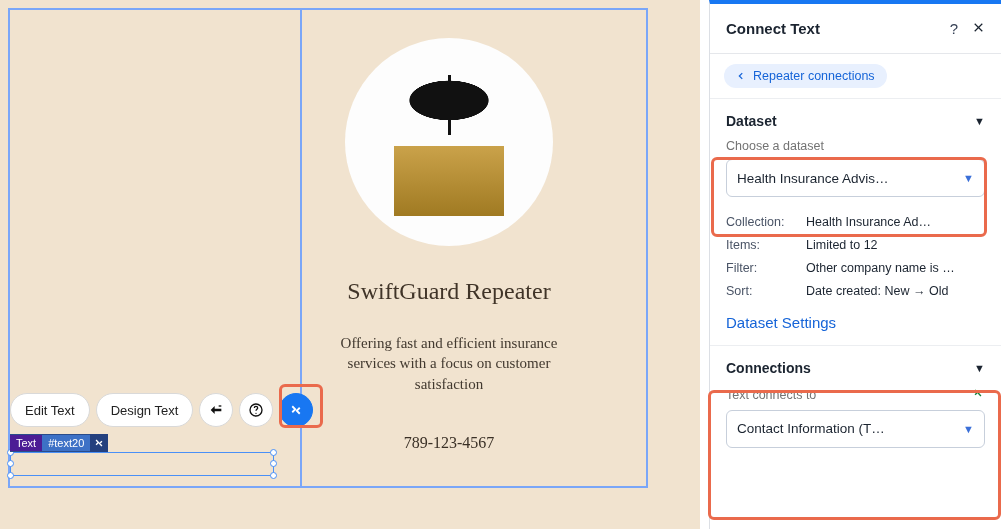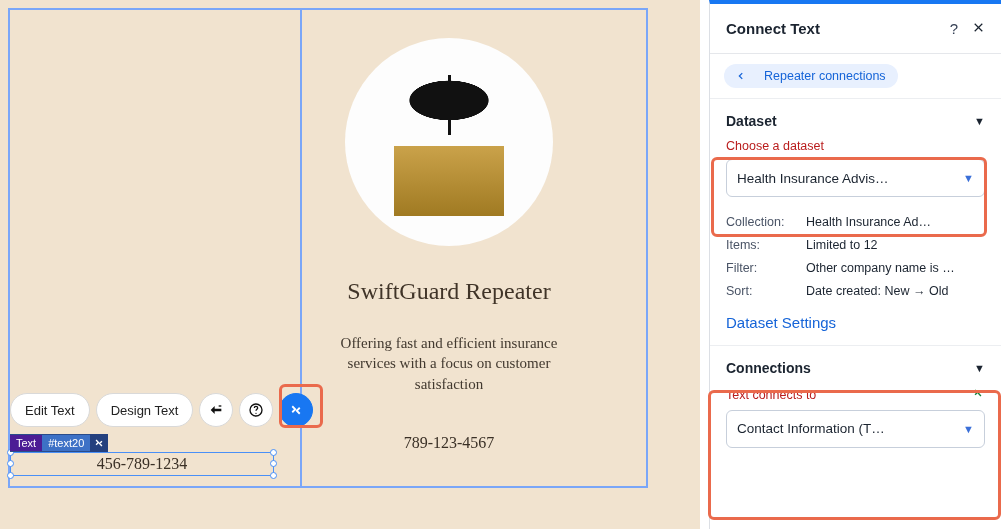--- a/index.html
+++ b/index.html
@@ -85,24 +85,24 @@
     background:#fff; border-left:1px solid #dcdfe4; display:flex; flex-direction:column;
   }
   .panel-top { border-top:4px solid #1877f2; }
   .panel-header{
     height:50px; display:flex; align-items:center; justify-content:space-between;
     padding:0 16px; border-bottom:1px solid #e5e7eb;
   }
   .panel-title{font-size:15px; font-weight:700; color:#1b2430;}
   .hicons{display:flex;gap:14px;align-items:center;color:#364155;}
   .bc-wrap{padding:10px 14px; border-bottom:1px solid #eceef1;}
-  .bc-pill{display:inline-flex;align-items:center;gap:18px;background:#e8f0fe;color:#1564d8;border-radius:14px;padding:5px 12px;font-size:12.5px;cursor:pointer;}
+  .bc-pill{display:inline-flex;align-items:center;gap:7px;background:#e8f0fe;color:#1564d8;border-radius:14px;padding:5px 12px;font-size:12.5px;cursor:pointer;}
   .section-h{display:flex;align-items:center;justify-content:space-between;padding:14px 16px 10px;font-size:14px;font-weight:600;color:#1b2430;}
   .caret{font-size:11px;color:#1b2430;}
-  .field-lbl{font-size:12.5px;color:#b91c1c;padding:0 16px 6px;}
+  .field-lbl{font-size:12.5px;color:#737373;padding:0 16px 6px;}
   .dd{margin:0 16px 8px;height:38px;border:1px solid #c7cfdb;border-radius:6px;display:flex;align-items:center;justify-content:space-between;padding:0 10px;font-size:13.5px;color:#1b2430;cursor:pointer;}
   .dd .chev{color:#3a6fd8;font-size:11px;}
   .rb-dataset{ left:711px; top:157px; width:276px; height:80px; }
   .meta{padding:6px 16px 0;font-size:12.5px;color:#4a5466;line-height:1.85;}
   .meta .row{display:flex;gap:8px;}
   .meta .k{width:72px;color:#4a5466;}
   .meta .v{flex:1;color:#1b2430;white-space:nowrap;overflow:hidden;text-overflow:ellipsis;}
   .link{color:#1564d8;font-size:15px;padding:10px 16px 14px;cursor:pointer;}
   .divider{height:1px;background:#eceef1;margin:0;}
   .conn-h{display:flex;align-items:center;justify-content:space-between;padding:14px 16px 10px;}
@@ -117,21 +117,20 @@
   <div class="repeater-outline"></div>
 
 
   <div class="card card2">
     <div class="img-circle two"></div>
     <div class="card-title">SwiftGuard Repeater</div>
     <div class="card-desc">Offering fast and efficient insurance services with a focus on customer satisfaction</div>
     <div class="card-phone">789-123-4567</div>
   </div>
 
-  <div class="sel-phone">456-789-1234</div>
   <div class="sel-box">
     <span class="handle h-tl"></span>
       <span class="handle h-tr"></span>
     <span class="handle h-bl"></span>
       <span class="handle h-br"></span>
     <span class="handle h-ml"></span>
       <span class="handle h-mr"></span>
   </div>
   <div class="sel-tag">
     <span class="kind">Text</span>

